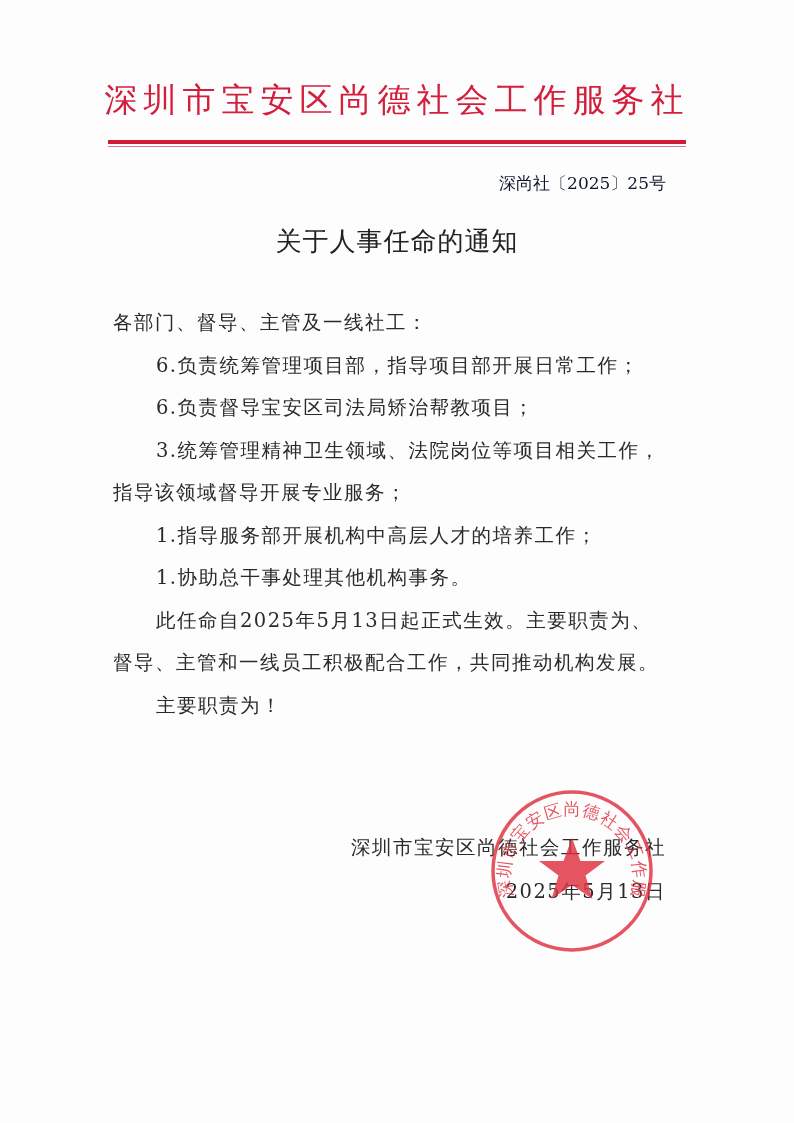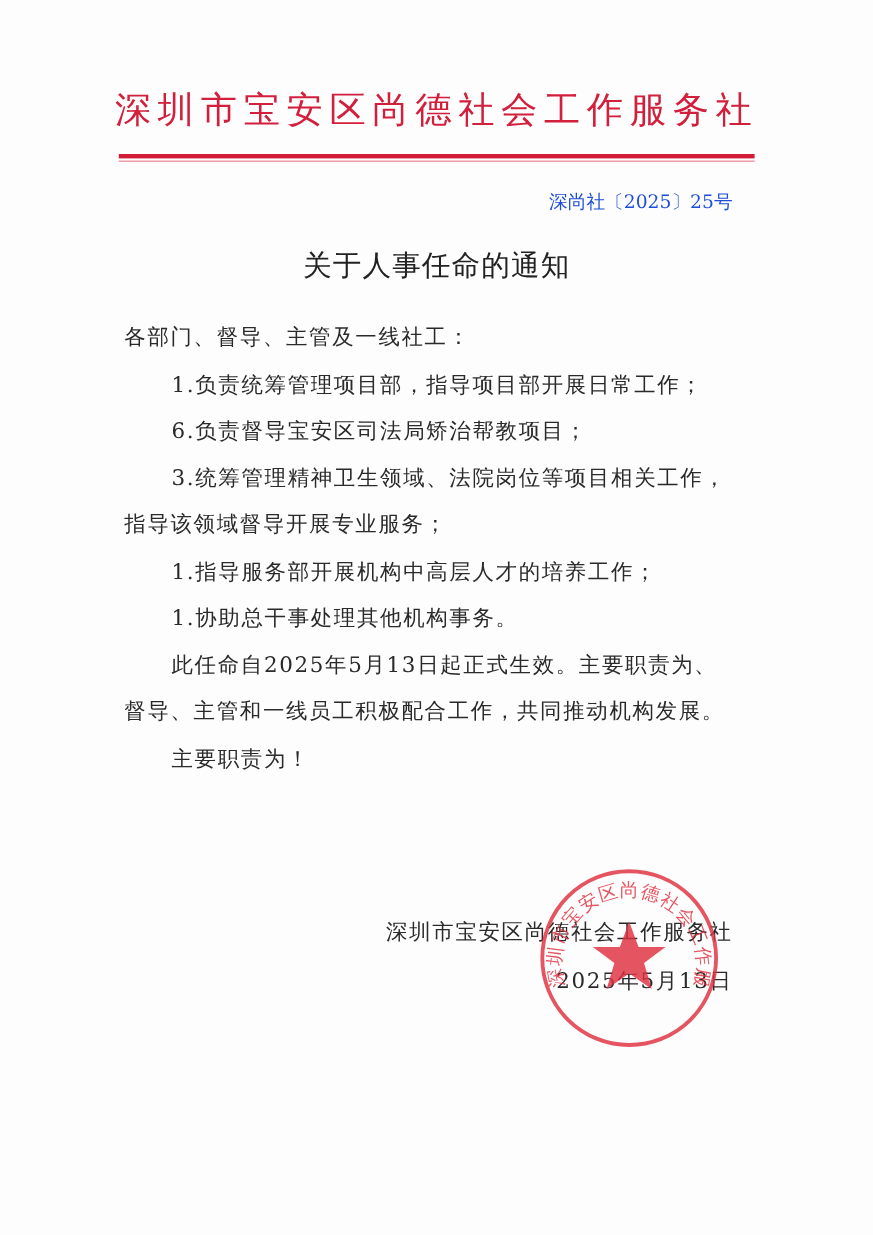--- a/index.html
+++ b/index.html
@@ -12,29 +12,29 @@
     font-family: "DejaVu Sans", "Liberation Sans", sans-serif;
     font-size: 33px; color: #d21f3c; letter-spacing: 6px; font-weight: normal;
   }
   .red-rule {
     position: absolute; left: 108px; top: 140px; width: 578px; height: 4px; background: #d01c37;
   }
   .red-rule-thin {
     position: absolute; left: 108px; top: 146px; width: 578px; height: 1px; background: #e8768a;
   }
   .doc-number {
-    position: absolute; right: 128px; top: 172px; font-size: 17px; color: #1d4ed8; text-align: right;
+    position: absolute; right: 128px; top: 172px; font-size: 17px; color: #0f172a; text-align: right;
   }
   .doc-title {
     position: absolute; left: 0; top: 224px; width: 794px; text-align: center;
     font-family: "DejaVu Sans", "Liberation Sans", sans-serif;
     font-size: 26px; color: #222; letter-spacing: 1px;
   }
   .body-text {
-    position: absolute; left: 113px; top: 286px; width: 560px;
+    position: absolute; left: 113px; top: 302px; width: 560px;
     font-size: 19.5px; line-height: 42.5px; letter-spacing: 1.5px; color: #2a2a2a;
   }
   .body-text p { margin: 0; }
   .indent { text-indent: 2.2em; }
   .signature {
     position: absolute; right: 128px; top: 826px; text-align: right;
     font-size: 19.5px; line-height: 44px; letter-spacing: 1.5px; color: #2a2a2a;
   }
   .stamp {
     position: absolute; left: 489px; top: 788px; width: 166px; height: 166px; opacity: 0.82;
@@ -45,21 +45,21 @@
 
 <div class="org-header">深圳市宝安区尚德社会工作服务社</div>
 <div class="red-rule"></div>
 <div class="red-rule-thin"></div>
 
 <div class="doc-number">深尚社〔2025〕25号</div>
 <div class="doc-title">关于人事任命的通知</div>
 
 <div class="body-text">
   <p>各部门、督导、主管及一线社工：</p>
-  <p class="indent">1.负责统筹管理项目部，指导项目部开展日常工作；</p>
+  <p class="indent">6.负责统筹管理项目部，指导项目部开展日常工作；</p>
   <p class="indent">6.负责督导宝安区司法局矫治帮教项目；</p>
   <p class="indent">3.统筹管理精神卫生领域、法院岗位等项目相关工作，指导该领域督导开展专业服务；</p>
   <p class="indent">1.指导服务部开展机构中高层人才的培养工作；</p>
   <p class="indent">1.协助总干事处理其他机构事务。</p>
   <p class="indent">此任命自2025年5月13日起正式生效。主要职责为、督导、主管和一线员工积极配合工作，共同推动机构发展。</p>
   <p class="indent">主要职责为！</p>
 </div>
 
 <div class="signature">
   <div>深圳市宝安区尚德社会工作服务社</div>

